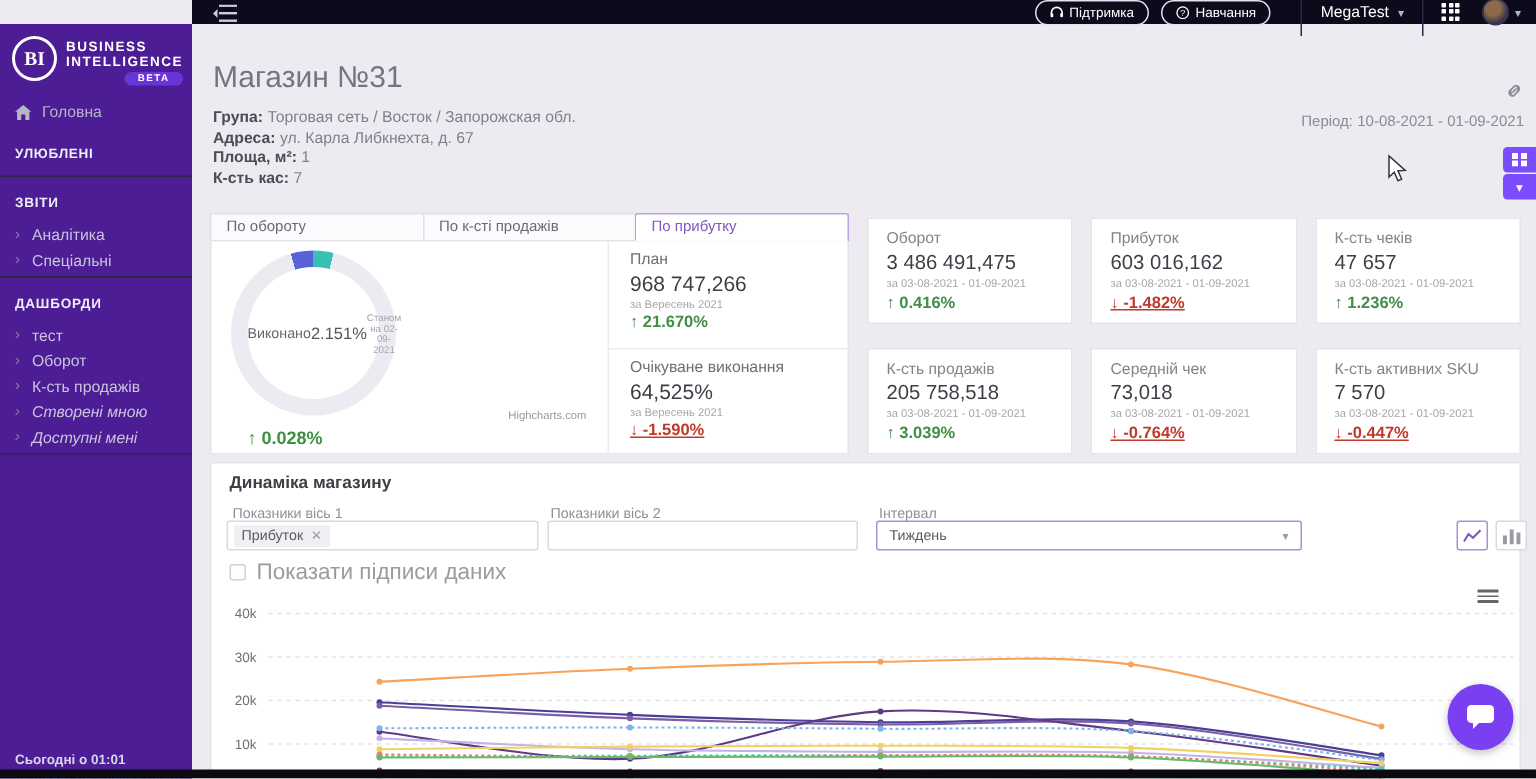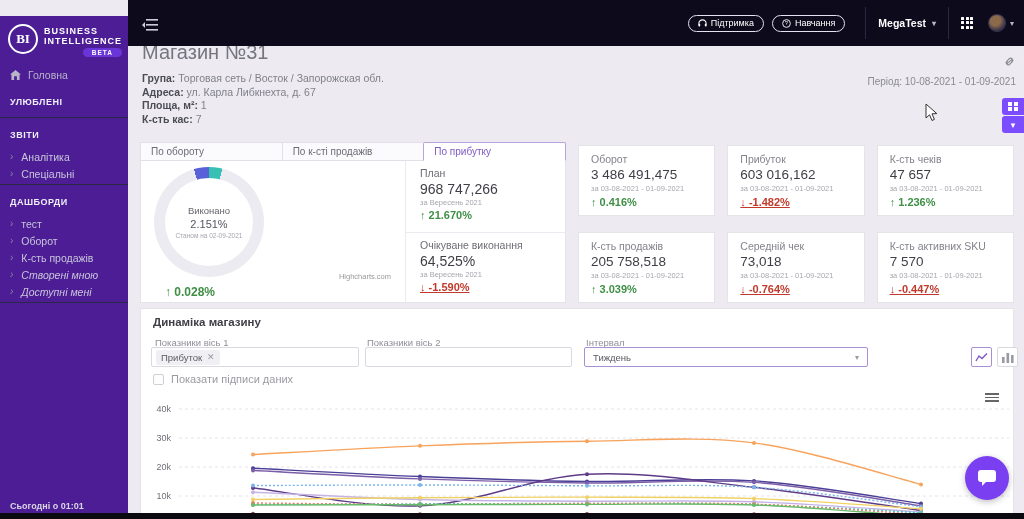--- a/index.html
+++ b/index.html
@@ -18,28 +18,28 @@
   .side-section { font-size:9px; font-weight:bold; color:#efedf6; letter-spacing:.5px; padding:10px 10px 8px 10px; }
   .side-div { border-top:1px solid #2b2744; margin:2px 0; }
   .side-item { display:flex; align-items:center; gap:8px; padding:4px 10px; font-size:10.5px; color:#c9c5da; height:17px; }
   .side-item .chev { color:#8a86a0; font-size:10px; }
   .side-item.it { font-style:italic; }
   .side-footer { position:absolute; left:10px; bottom:12px; }
   .side-footer .t { font-size:9px; font-weight:bold; color:#d9d6e6; }
   .side-footer .n { font-size:9px; font-style:italic; color:#b5b1c6; margin-top:2px; }
 
   
-  .topbar { position:absolute; left:128px; top:0; width:896px; height:46px; background:#0d0a1c; display:flex; align-items:center; z-index:4; }
+  .topbar { position:absolute; left:128px; top:0; width:896px; height:16px; background:#0d0a1c; display:flex; align-items:center; z-index:4; }
   .collapse-btn { margin-left:14px; width:16px; height:12px; position:relative; cursor:pointer; }
   .topbar-right { margin-left:auto; display:flex; align-items:center; height:32px; }
   .pill { border:1px solid #e4e2ee; border-radius:9px; height:17px; display:flex; align-items:center; gap:4px;
           color:#fff; font-size:9px; padding:0 9px; margin-right:8px; cursor:pointer; white-space:nowrap; }
   .pill .ic { width:9px; height:9px; display:inline-block; }
   .vdiv { width:1px; height:32px; background:#2b2744; margin:0 12px; }
-  .account { color:#fff; font-size:10.5px; display:flex; align-items:center; gap:6px; cursor:pointer;font-weight:bold; }
+  .account { color:#fff; font-size:10.5px; display:flex; align-items:center; gap:6px; cursor:pointer; }
   .chev-lite { color:#b7b3c8; font-size:8px; }
   .grid-ic { width:13px; height:13px; display:grid; grid-template-columns:repeat(3,3px); grid-template-rows:repeat(3,3px); gap:1.6px; cursor:pointer; }
   .grid-ic span { background:#fff; width:3px; height:3px; border-radius:0.5px; }
   .avatar { width:18px; height:18px; border-radius:50%; margin:0 4px 0 14px; cursor:pointer;
             background:radial-gradient(circle at 40% 35%, #8a6a4a 0 35%, #3a3348 70%, #23203a 100%); border:1px solid #3a3554; }
 
   
   .content { position:absolute; left:128px; top:32px; width:896px; height:487px; background:#edebf1; }
   .page-title { position:absolute; left:14px; top:9px; font-size:20px; color:#75757f; font-weight:400; }
   .details { position:absolute; left:14px; top:40px; font-size:10.5px; line-height:13.5px; }
@@ -56,21 +56,21 @@
   .tabs { position:absolute; left:12px; top:110px; width:426px; height:19px; display:flex; }
   .tab { flex:1; border:1px solid #e0e0e6; background:#fbfbfd; color:#6b6b74; font-size:10px; display:flex; align-items:center;
          padding-left:10px; cursor:pointer; border-right:none; }
   .tab:last-child { border-right:1px solid #e0e0e6; }
   .tab.active { color:#7e57c2; border:1px solid #b9a4de; background:#fff; border-bottom:1px solid #fff; border-radius:2px 2px 0 0; }
   .gauge-panel { position:absolute; left:12px; top:129px; width:426px; height:142px; background:#fff; border:1px solid #e3e3e8; border-top:none; }
   .gauge-left { position:absolute; left:0; top:0; width:265px; height:142px; border-right:1px solid #eceaf0; }
   .donut { position:absolute; left:13px; top:6px; width:110px; height:110px; border-radius:50%;
            background:conic-gradient(from -16deg, #5861d8 0deg 16deg, #38c0b4 16deg 30deg, #ebebf1 30deg 360deg); }
   .donut-hole { position:absolute; left:11px; top:11px; width:88px; height:88px; border-radius:50%; background:#fff;
-                display:flex; flex-direction:column; align-items:center; justify-content:center; text-align:center; }
+                display:flex; flex-direction:row; align-items:center; justify-content:space-between; text-align:center; }
   .donut-hole .lab { font-size:9.5px; color:#66666e; }
   .donut-hole .pct { font-size:11px; color:#55555e; margin-top:2px; }
   .donut-hole .asof { font-size:6.5px; color:#a5a5ad; margin-top:2px; }
   .hc-credit { position:absolute; right:14px; bottom:22px; font-size:7.5px; color:#999; }
   .gauge-delta { position:absolute; left:24px; bottom:4px; font-size:12px; font-weight:bold; }
   .gauge-right { position:absolute; left:265px; top:0; width:161px; height:142px; }
   .mini-block { padding:6px 14px 0 14px; height:71px; }
   .mini-block.b2 { border-top:1px solid #eceaf0; }
   .mini-title { font-size:10.5px; color:#6d6d76; }
   .mini-value { font-size:14px; color:#3e3e46; margin-top:2px; }
@@ -94,21 +94,21 @@
   .fld { position:absolute; top:38px; height:20px; background:#fff; border:1px solid #d9d9df; border-radius:2px; display:flex; align-items:center; padding:0 4px; }
   .chip { background:#f0f0f4; border-radius:2px; font-size:9.5px; color:#5a5a64; padding:2px 5px; display:flex; gap:5px; align-items:center; }
   .chip .x { color:#9a9aa4; cursor:pointer; font-size:9px; }
   .select { border:1px solid #a98fd6; color:#5a5a64; font-size:9.5px; justify-content:space-between; padding:0 8px; cursor:pointer; }
   .select .chv { color:#9a9aa4; font-size:8px; }
   .tgl { position:absolute; top:38px; width:21px; height:20px; border:1px solid #d9d9df; border-radius:2px; background:#fff;
          display:flex; align-items:center; justify-content:center; cursor:pointer; }
   .tgl.active { border-color:#a98fd6; }
   .cbx-row { position:absolute; left:12px; top:64px; display:flex; align-items:center; gap:7px; }
   .cbx { width:11px; height:11px; border:1px solid #cfcfd6; border-radius:2px; background:#fdfdfe; cursor:pointer; }
-  .cbx-lab { font-size:11px; color:#9b9ba3; }
+  .cbx-lab { font-size:15px; color:#9b9ba3; }
   .chart-wrap { position:absolute; left:0; top:80px; width:872px; height:130px; overflow:hidden; }
   .chart-menu { position:absolute; right:14px; top:82px; width:14px; cursor:pointer; }
   .chart-menu div { height:1.5px; background:#666; margin:2px 0; }
 
   
   .chat-fab { position:absolute; left:965px; top:456px; width:44px; height:44px; border-radius:50%; background:#7b3ff2; z-index:6;
               display:flex; align-items:center; justify-content:center; cursor:pointer; box-shadow:0 2px 6px rgba(0,0,0,.25); }
   .bottom-strip { position:absolute; left:0; bottom:0; width:1024px; height:6px; background:#0a0a10; z-index:9; }
   .cursor { position:absolute; left:925px; top:103px; z-index:8; pointer-events:none; }
 </style>

